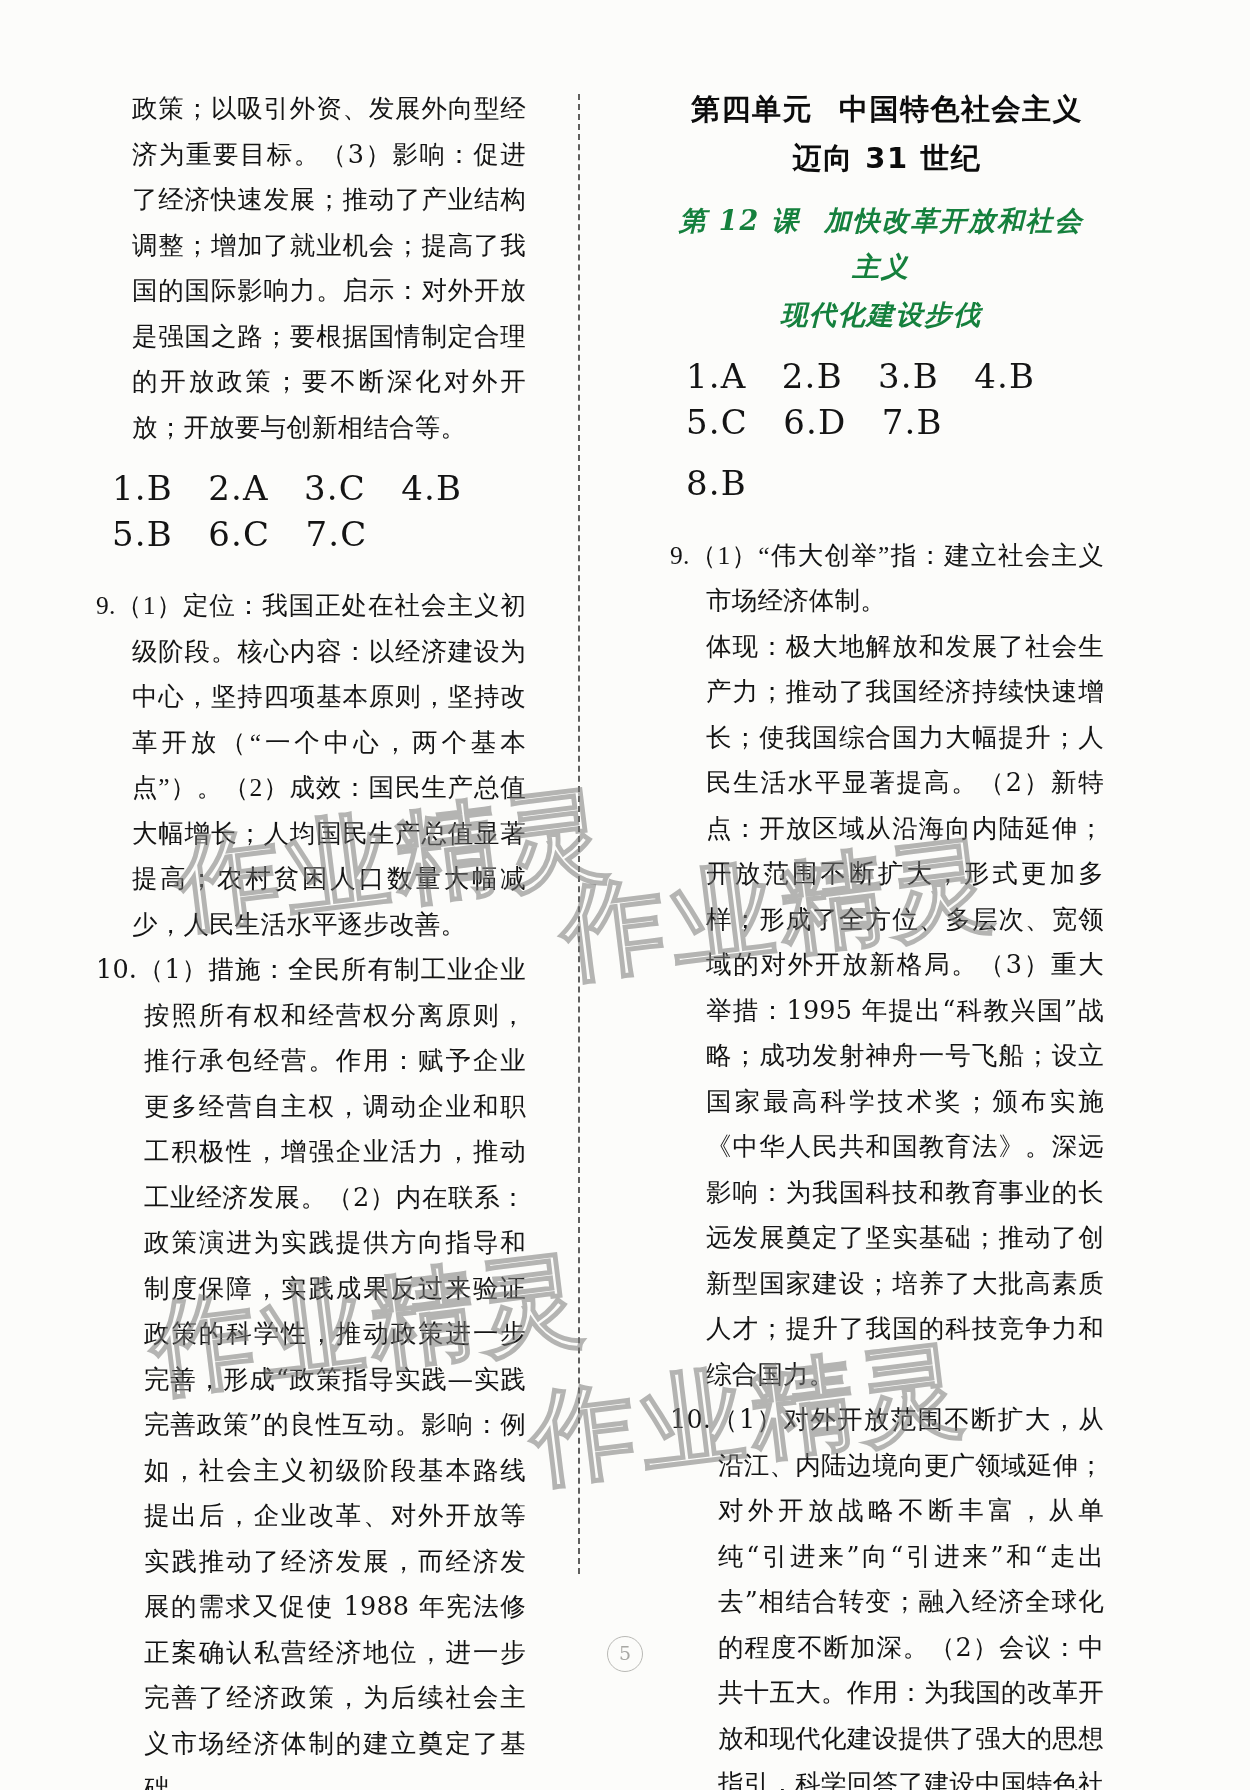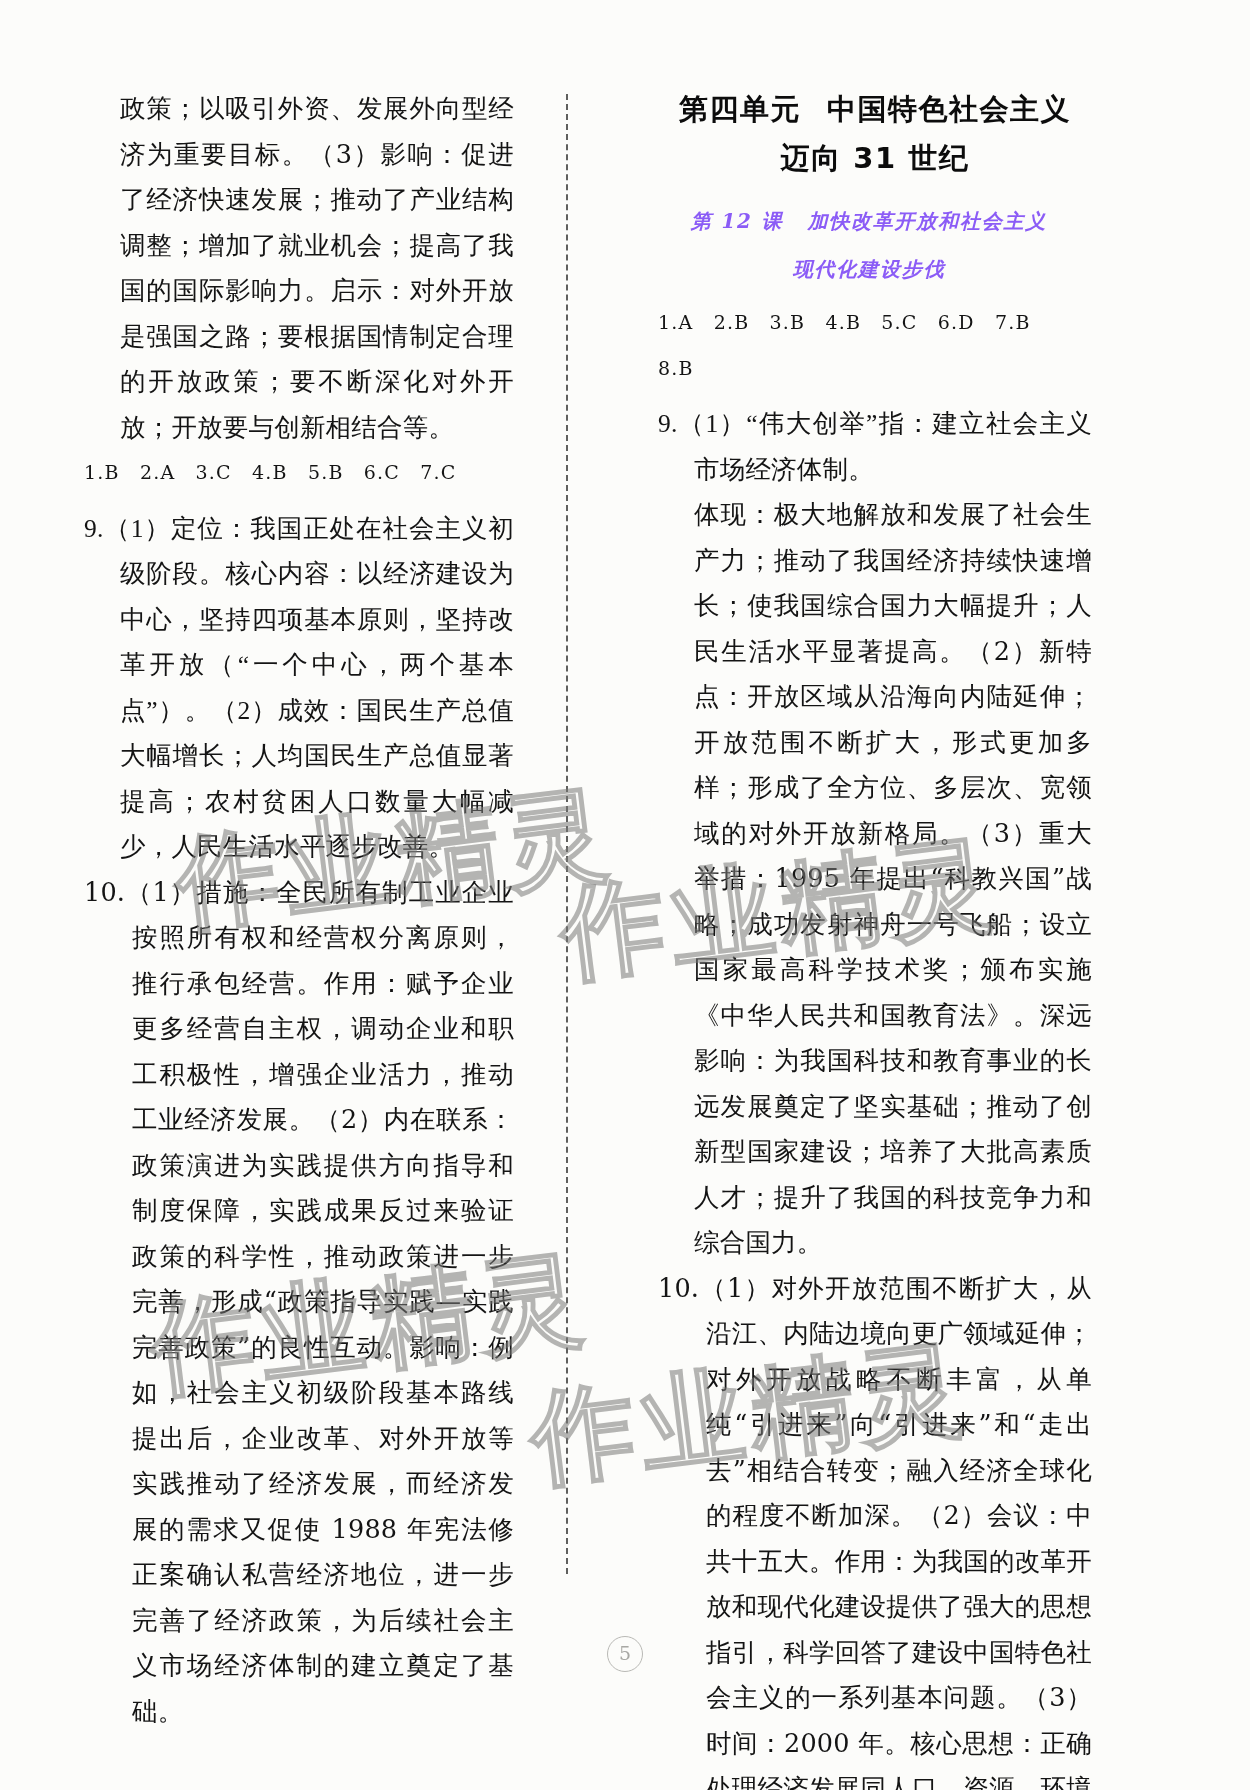--- a/index.html
+++ b/index.html
@@ -18,21 +18,21 @@
   .page {
     position: absolute;
     inset: 0;
     background: #fcfcfa;
   }
 
   
   .columns {
     position: absolute;
     top: 86px;
-    left: 84px;
+    left: 96px;
     width: 1058px;
     height: 1560px;
     display: flex;
     align-items: flex-start;
   }
 
   .col {
     width: 438px;
     box-sizing: border-box;
   }
@@ -65,48 +65,48 @@
   }
   .para.hang-2 {
     padding-left: 48px;
     text-indent: -48px;
   }
   .para.indent {
     padding-left: 36px;
   }
 
   .answers {
-    font-size: 19px;
+    font-size: 34px;
     line-height: 45.5px;
     color: #141414;
-    margin: 0;
+    margin: 16px;
     letter-spacing: 1.2px;
     word-spacing: 7px;
   }
 
   
   .unit-head {
     text-align: center;
     font-size: 29px;
     line-height: 47px;
     font-weight: bold;
     color: #0c0c0c;
     letter-spacing: 1.5px;
     font-family: "DejaVu Sans", "Liberation Sans", sans-serif;
     margin: 0 0 2px 0;
   }
   .unit-head .sp { display:inline-block; width: 26px; }
 
   .lesson-head {
     text-align: center;
-    font-size: 20px;
+    font-size: 27px;
     line-height: 46px;
     font-weight: bold;
     font-style: italic;
-    color: #8b5cf6;
+    color: #15803d;
     letter-spacing: 1.8px;
     font-family: "DejaVu Serif", "Liberation Serif", serif;
     margin: 16px 12px 8px 0;
   }
   .lesson-head .sp { display:inline-block; width: 24px; }
 
   .lesson-head-left {
     font-size: 27px;
     line-height: 46px;
     font-weight: bold;

